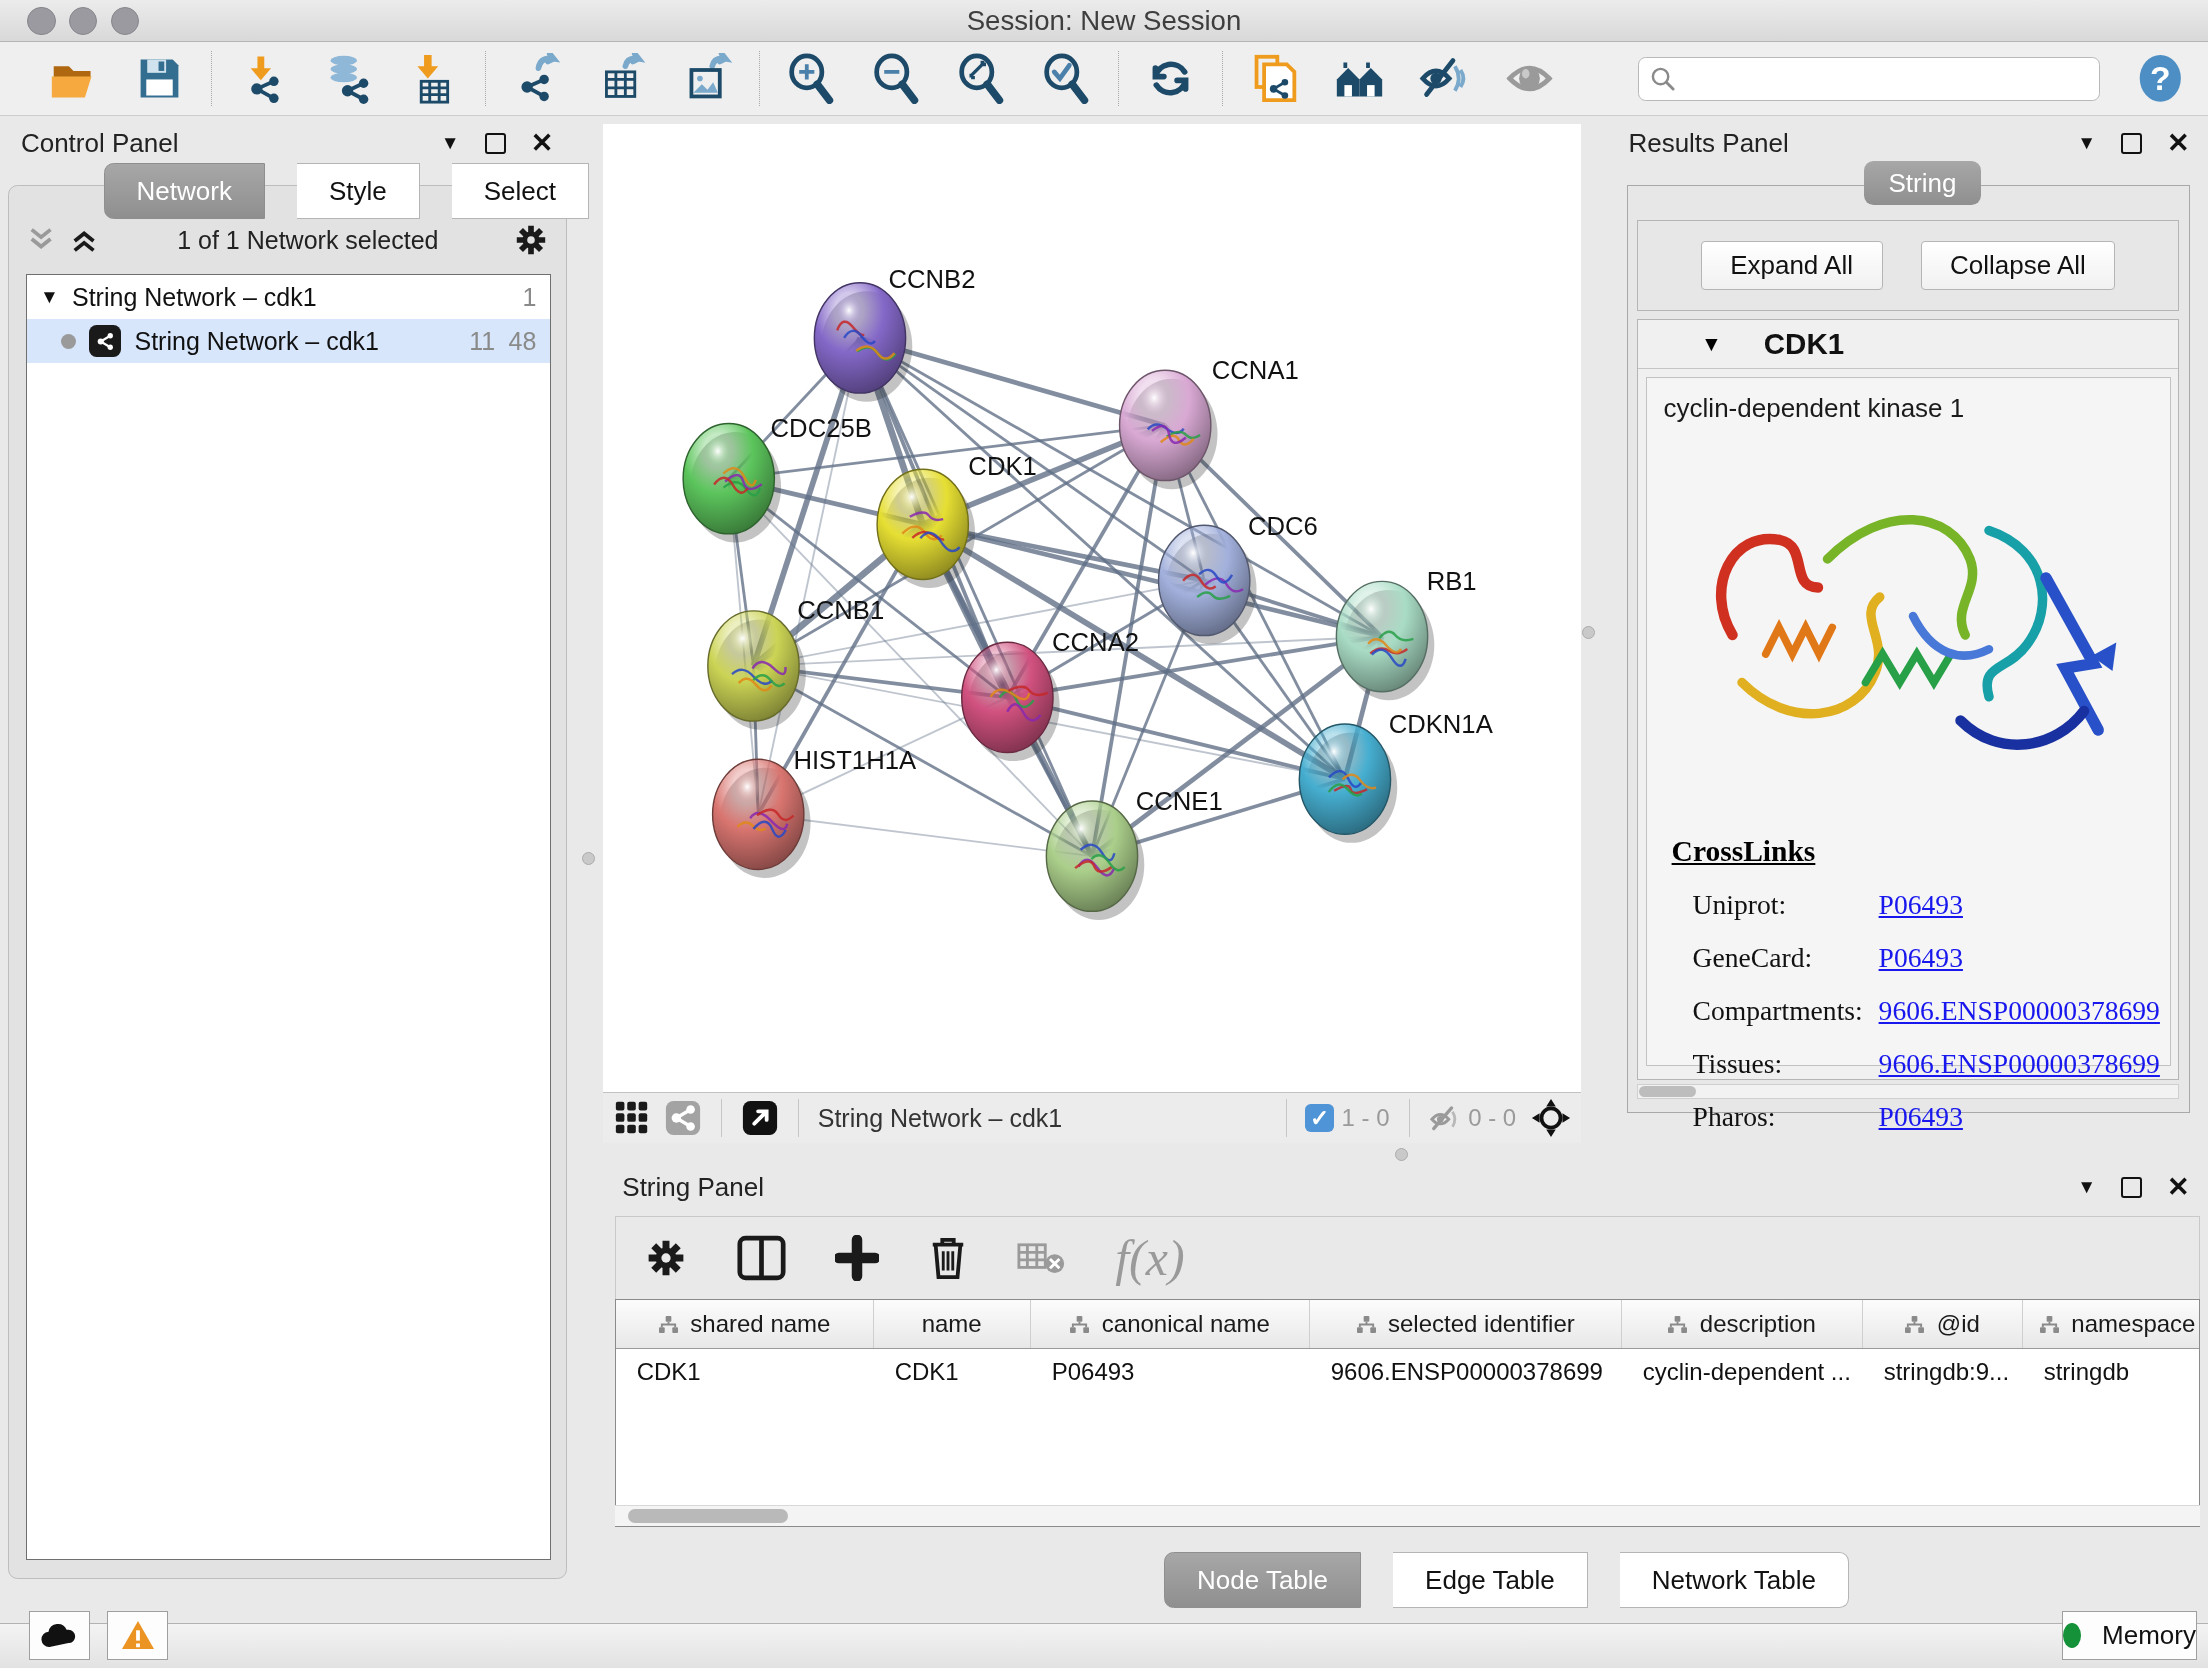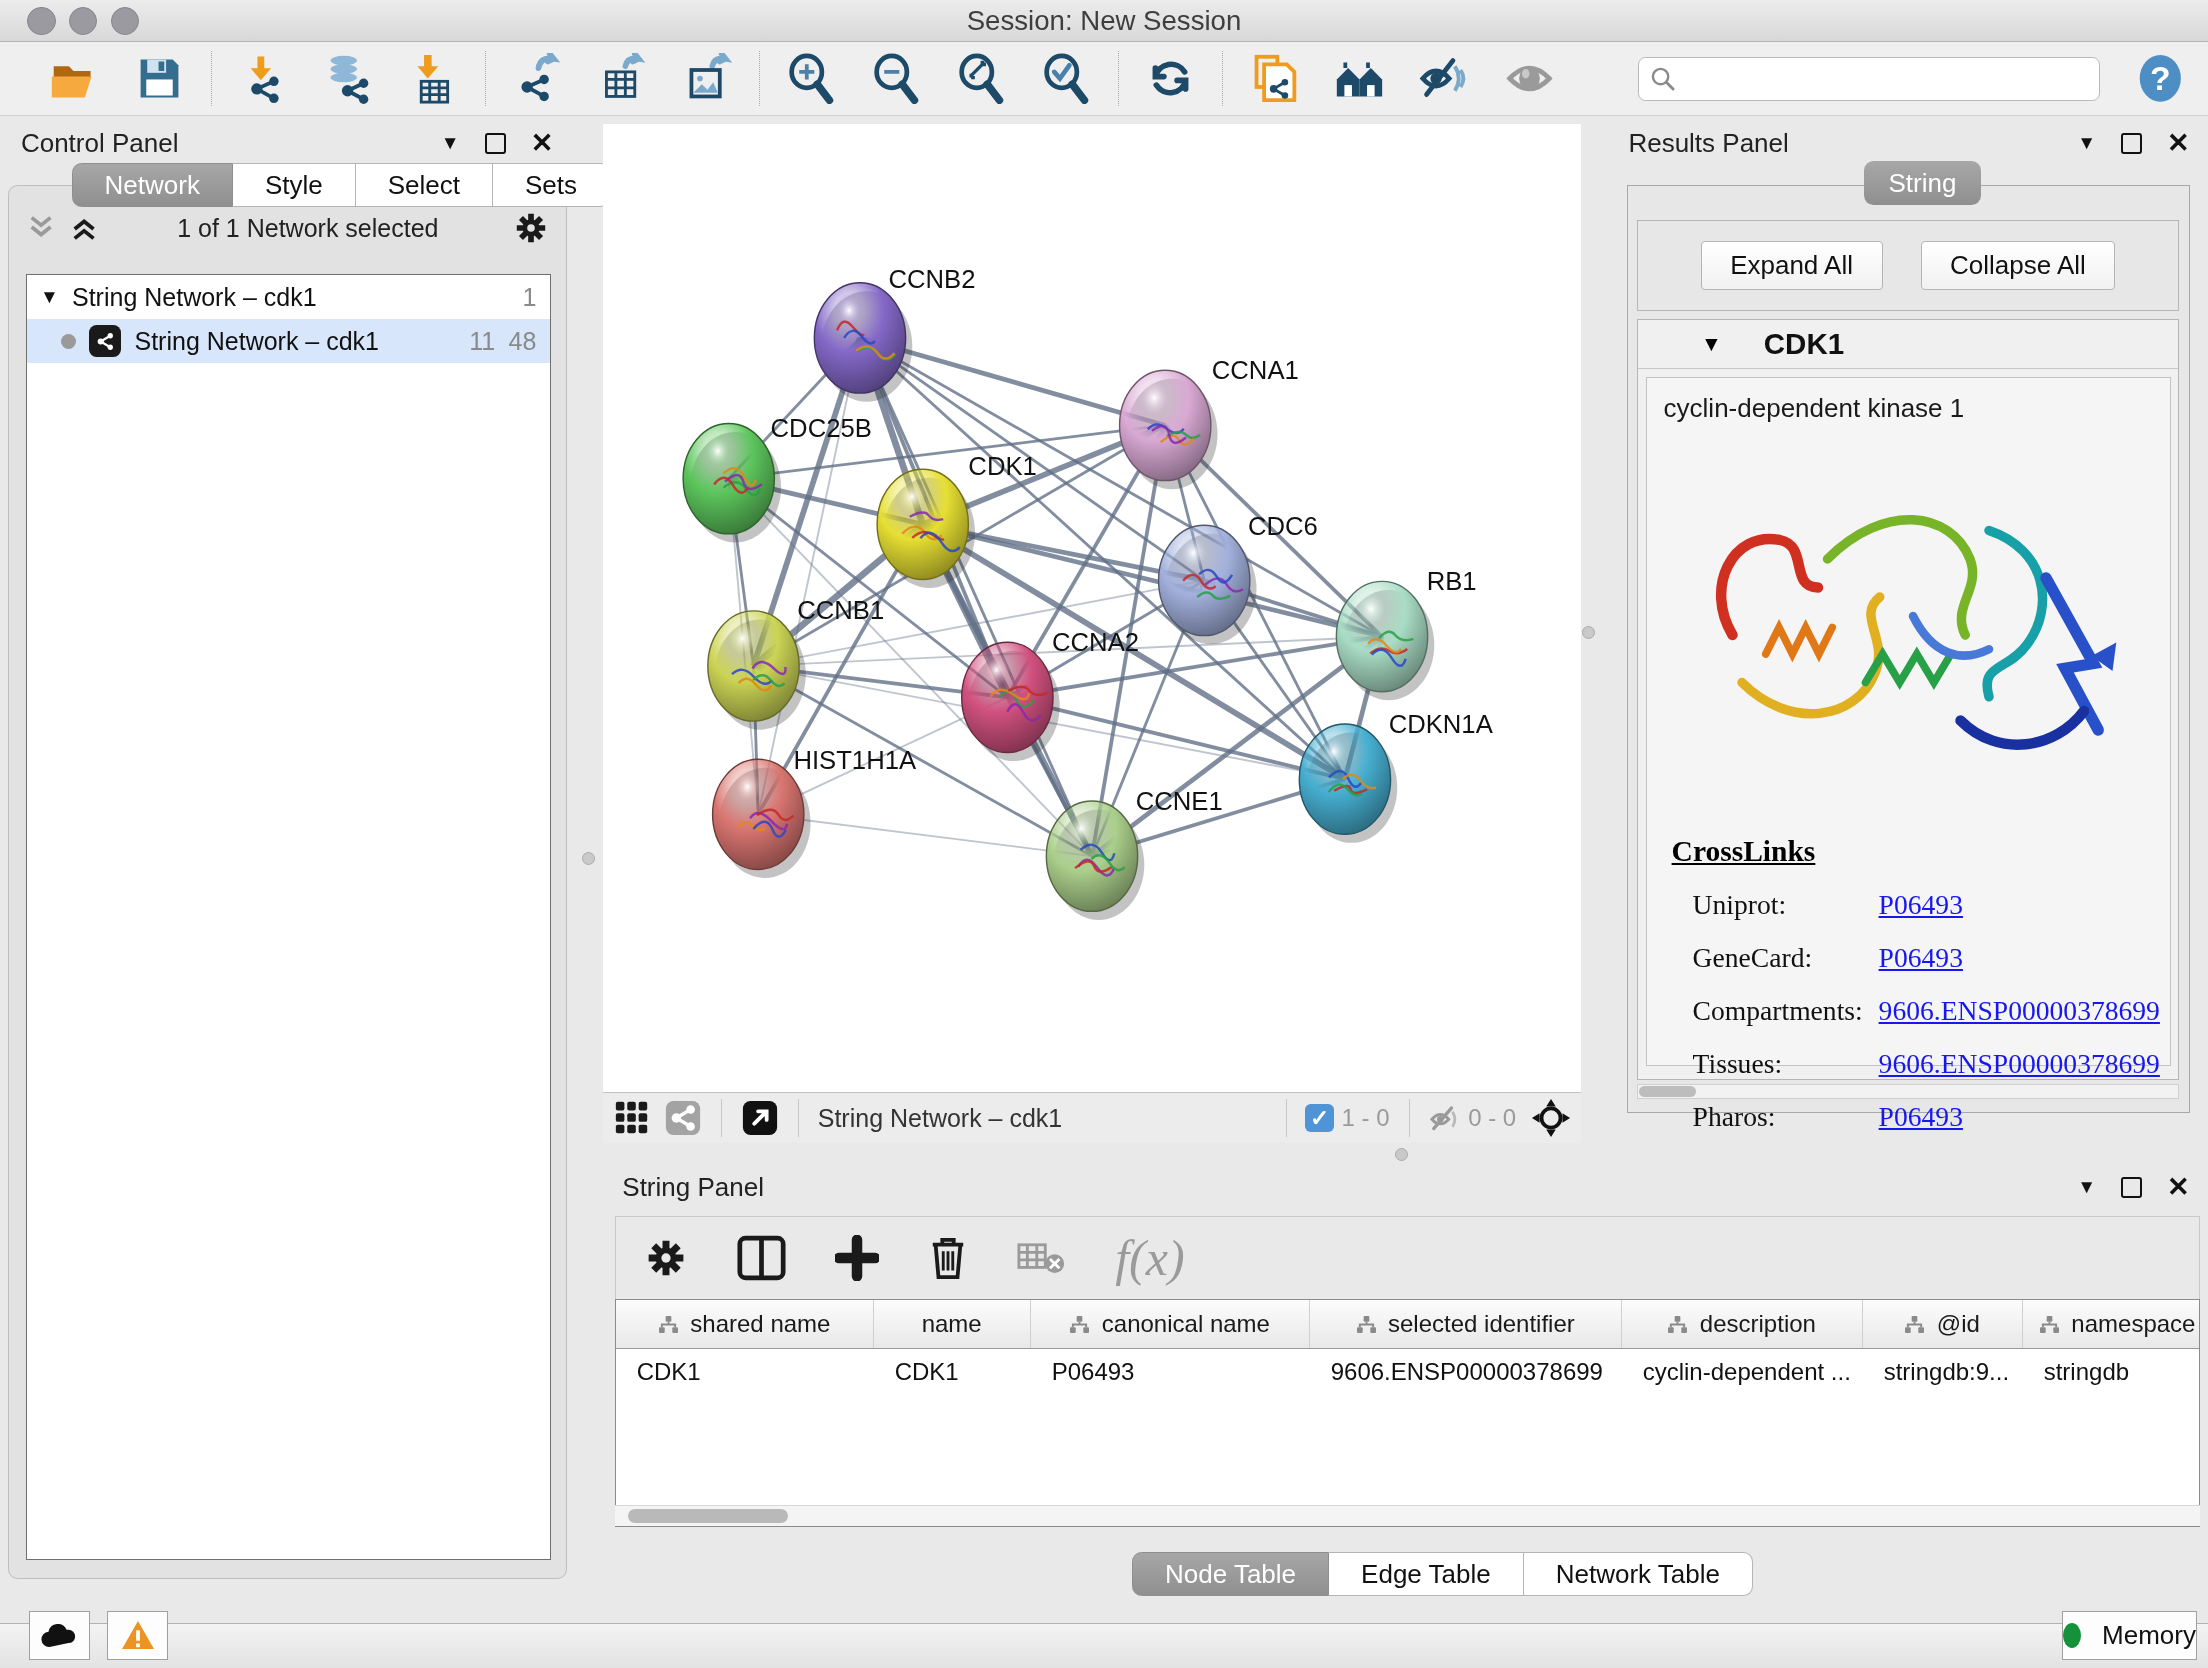--- a/index.html
+++ b/index.html
@@ -29,33 +29,33 @@
 
   
   .panel-title { font-size:26px; color:#222; }
   .panel-ctrls { display:flex; align-items:center; gap:25px; font-size:23px; color:#111; }
   .panel-ctrls .tri { font-size:19px; }
   .panel-ctrls .box { width:21px; height:21px; border:2.9px solid #111; border-radius:2.9px; }
   .panel-ctrls .x { font-weight:bold; font-size:27px; }
 
   
   .seg { display:flex; }
-  .seg .seg-btn { height:44px; padding:0 32px; font-size:26px; display:flex; align-items:center;
-    background:#fff; border:1px solid #b5b5b5; border-left:none; color:#111; }
+  .seg .seg-btn { height:56px; padding:0 32px; font-size:26px; display:flex; align-items:center;
+    background:#fff; border:1px solid #b5b5b5; border-left:none; color:#111;margin-left:32px; }
   .seg .seg-btn:first-child { border-left:1px solid #b5b5b5; border-radius:9.5px 0 0 9.5px; }
   .seg .seg-btn:last-child { border-radius:0 9.5px 9.5px 0; }
   .seg .seg-btn.sel { background:linear-gradient(#a7a7a7,#8f8f8f); color:#fff; border-color:#8f8f8f; }
 
   
   .control-panel { left:7.6px; top:124px; width:559px; height:1470px; }
   .cp-head { display:flex; justify-content:space-between; align-items:center; padding:0 13.3px; height:38px; }
   .cp-body { position:absolute; left:0; top:61px; width:559px; height:1394px;
     background:#e2e2e2; border:1px solid #bdbdbd; border-radius:9.5px; }
   .cp-tabs { position:absolute; left:63px; top:-23px; }
-  .cp-status { position:absolute; left:17px; right:17px; top:20px; height:44px;
+  .cp-status { position:absolute; left:17px; right:17px; top:32px; height:44px;
     display:flex; align-items:center; font-size:25px; color:#222; }
   .cp-status .mid { flex:1; text-align:center; }
   .net-list { position:absolute; left:17px; top:88px; width:525px; height:1286px;
     background:#fff; border:1.9px solid #6f6f6f; }
   .tree-row { height:44px; display:flex; align-items:center; font-size:25px; color:#111; padding:0 13.3px; gap:13.3px; }
   .tree-row .cnt { color:#8a8a8a; }
   .tree-row.selrow { background:#d7e6fb; }
   .spacer { flex:1; }
   .dot-gray { width:15px; height:15px; border-radius:50%; background:#9a9a9a; }
   .share-badge { width:32px; height:32px; background:#1a1a1a; border-radius:7.6px; display:flex; align-items:center; justify-content:center; }

